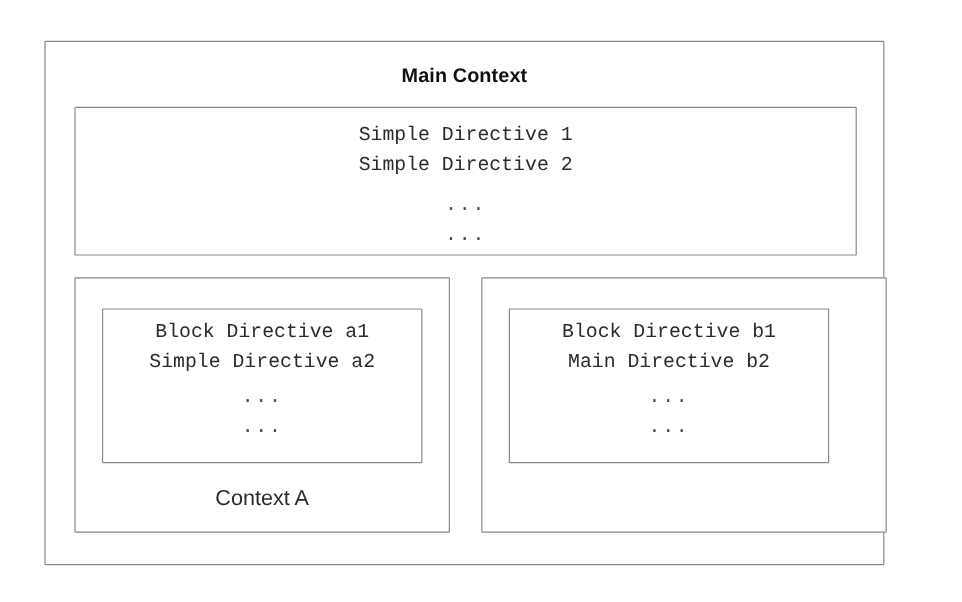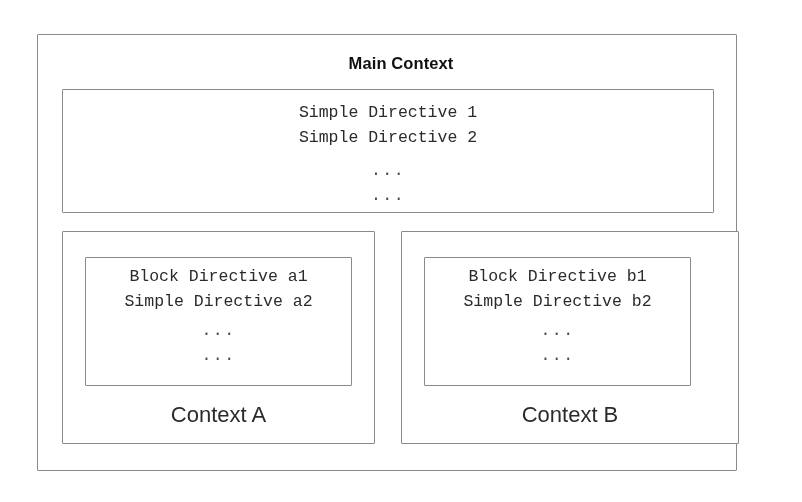--- a/index.html
+++ b/index.html
@@ -45,21 +45,20 @@
     position: absolute;
     left: 37px;
     top: 52px;
     width: 700px;
     text-align: center;
     font-size: 16.5px;
     font-weight: bold;
     letter-spacing: 0.1px;
     line-height: 22px;
     color: #111111;
-    margin-left: 14px;
   }
 
   
   .simple-box {
     left: 62px;
     top: 89px;
     width: 652px;
     height: 124px;
   }
 
@@ -118,21 +117,21 @@
 
   .block-lines .ellipsis.first { margin-top: 5px; }
 
   
   .context-label {
     position: absolute;
     left: 0;
     width: 100%;
     top: 172px;
     text-align: center;
-    font-size: 22px;
+    font-size: 18px;
     line-height: 22px;
     color: #2b2b2b;
   }
 </style>
 </head>
 <body>
 
 <div class="canvas">
 
   <div class="box main-context"></div>
@@ -157,21 +156,20 @@
         <div class="ellipsis second">...</div>
       </div>
     </div>
     <div class="context-label">Context A</div>
   </div>
 
   <div class="box context-b">
     <div class="box block-box">
       <div class="lines block-lines">
         <div class="line">Block Directive b1</div>
-        <div class="line">Simple Directive b2</div>
+        <div class="line">Main Directive b2</div>
         <div class="ellipsis first">...</div>
         <div class="ellipsis second">...</div>
       </div>
     </div>
-    <div class="context-label">Context B</div>
   </div>
 
 </div>
 
 </body></html>

